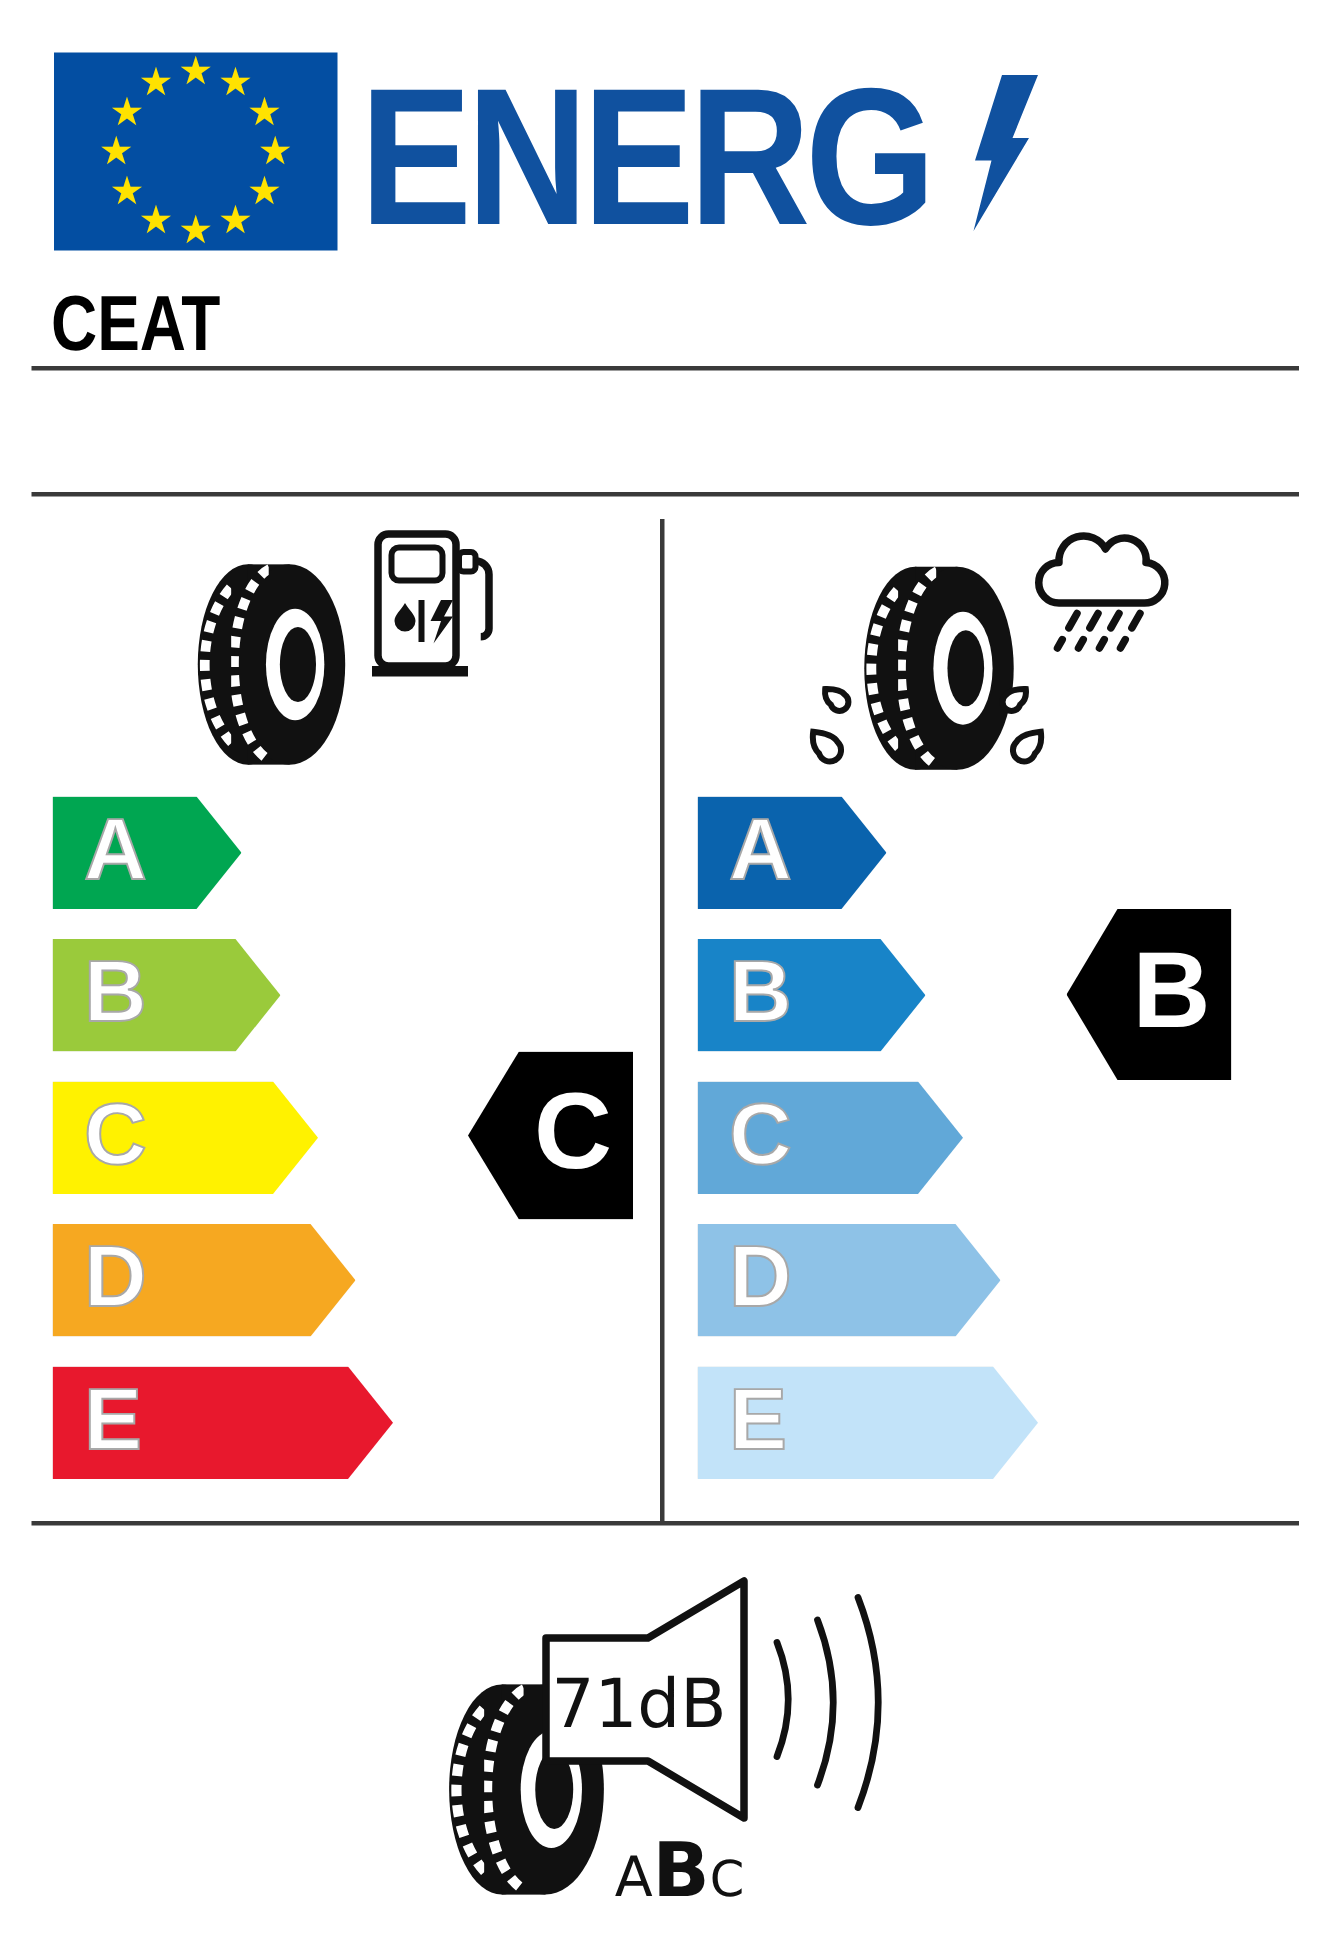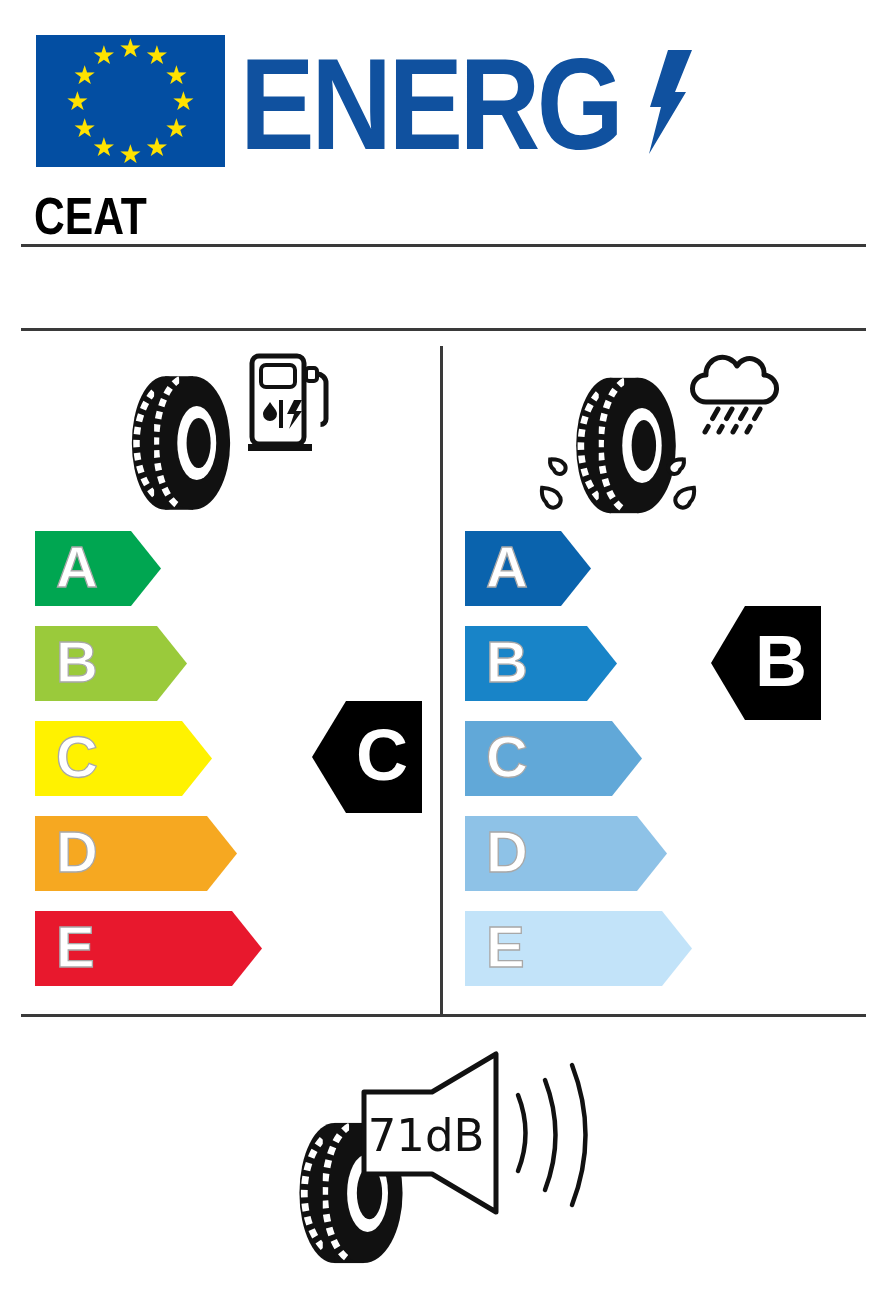--- a/index.html
+++ b/index.html
@@ -188,14 +188,17 @@
   <svg class="abs" style="left:352px;top:1048px" width="250" height="170" viewBox="0 0 250 170">
     <path d="M12 44 H80 L144 6 V164 L80 126 H12 Z" fill="#fff" stroke="#111" stroke-width="5" stroke-linejoin="round"></path>
     <text class="noise-db" x="74" y="103" text-anchor="middle">71dB</text>
     <g fill="none" stroke="#111" stroke-width="4.5" stroke-linecap="round">
       <path d="M166 47 q15 38 0 76"></path>
       <path d="M193 32 q21 55 0 110"></path>
       <path d="M220 17 q27 70 0 140"></path>
     </g>
   </svg>
 
+  <div class="abc">
+    <span class="n-a">A</span><span class="n-b">B</span><span class="n-c">C</span>
+  </div>
 
 </div>
 
 </body></html>

